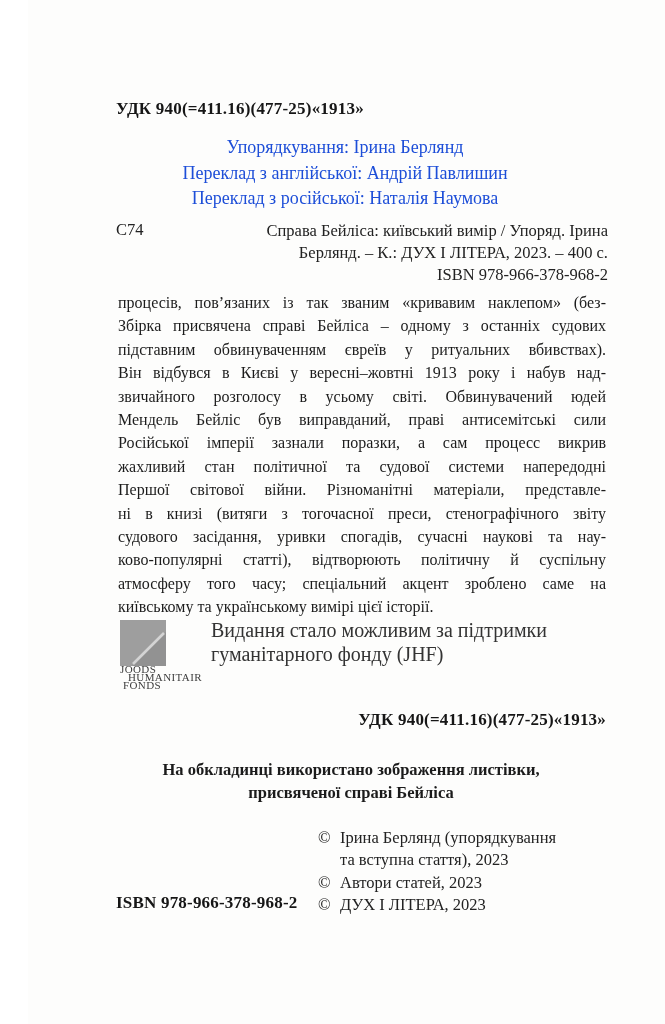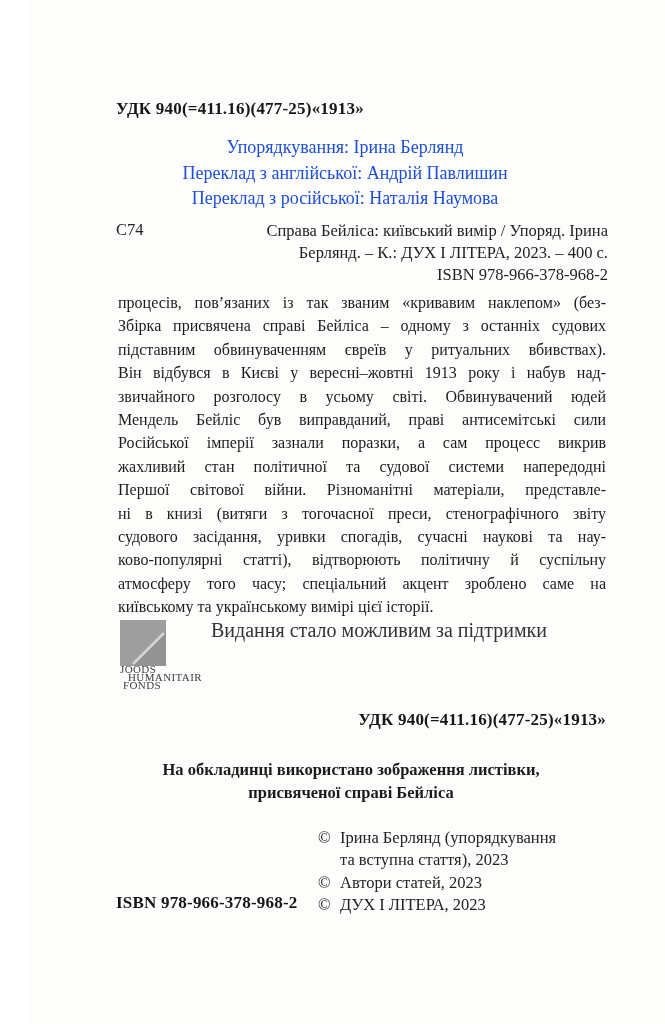--- a/index.html
+++ b/index.html
@@ -191,20 +191,21 @@
     </svg>
     <div class="logo-caption">
         <div class="cap-line">JOODS</div>
         <div class="cap-line">HUMANITAIR</div>
         <div class="cap-line">FONDS</div>
       </div>
   </div>
 
   <div class="funding-text">
       <div class="funding-line">Видання стало можливим за підтримки</div>
+      <div class="funding-line">гуманітарного фонду (JHF)</div>
     </div>
 
   <div class="udk-bottom">УДК 940(=411.16)(477-25)«1913»</div>
 
   <div class="cover-note">На обкладинці використано зображення листівки,
 присвяченої справі Бейліса</div>
 
   <div class="copyright">
       <div class="c-entry">
       <span class="c-sym">©</span>

